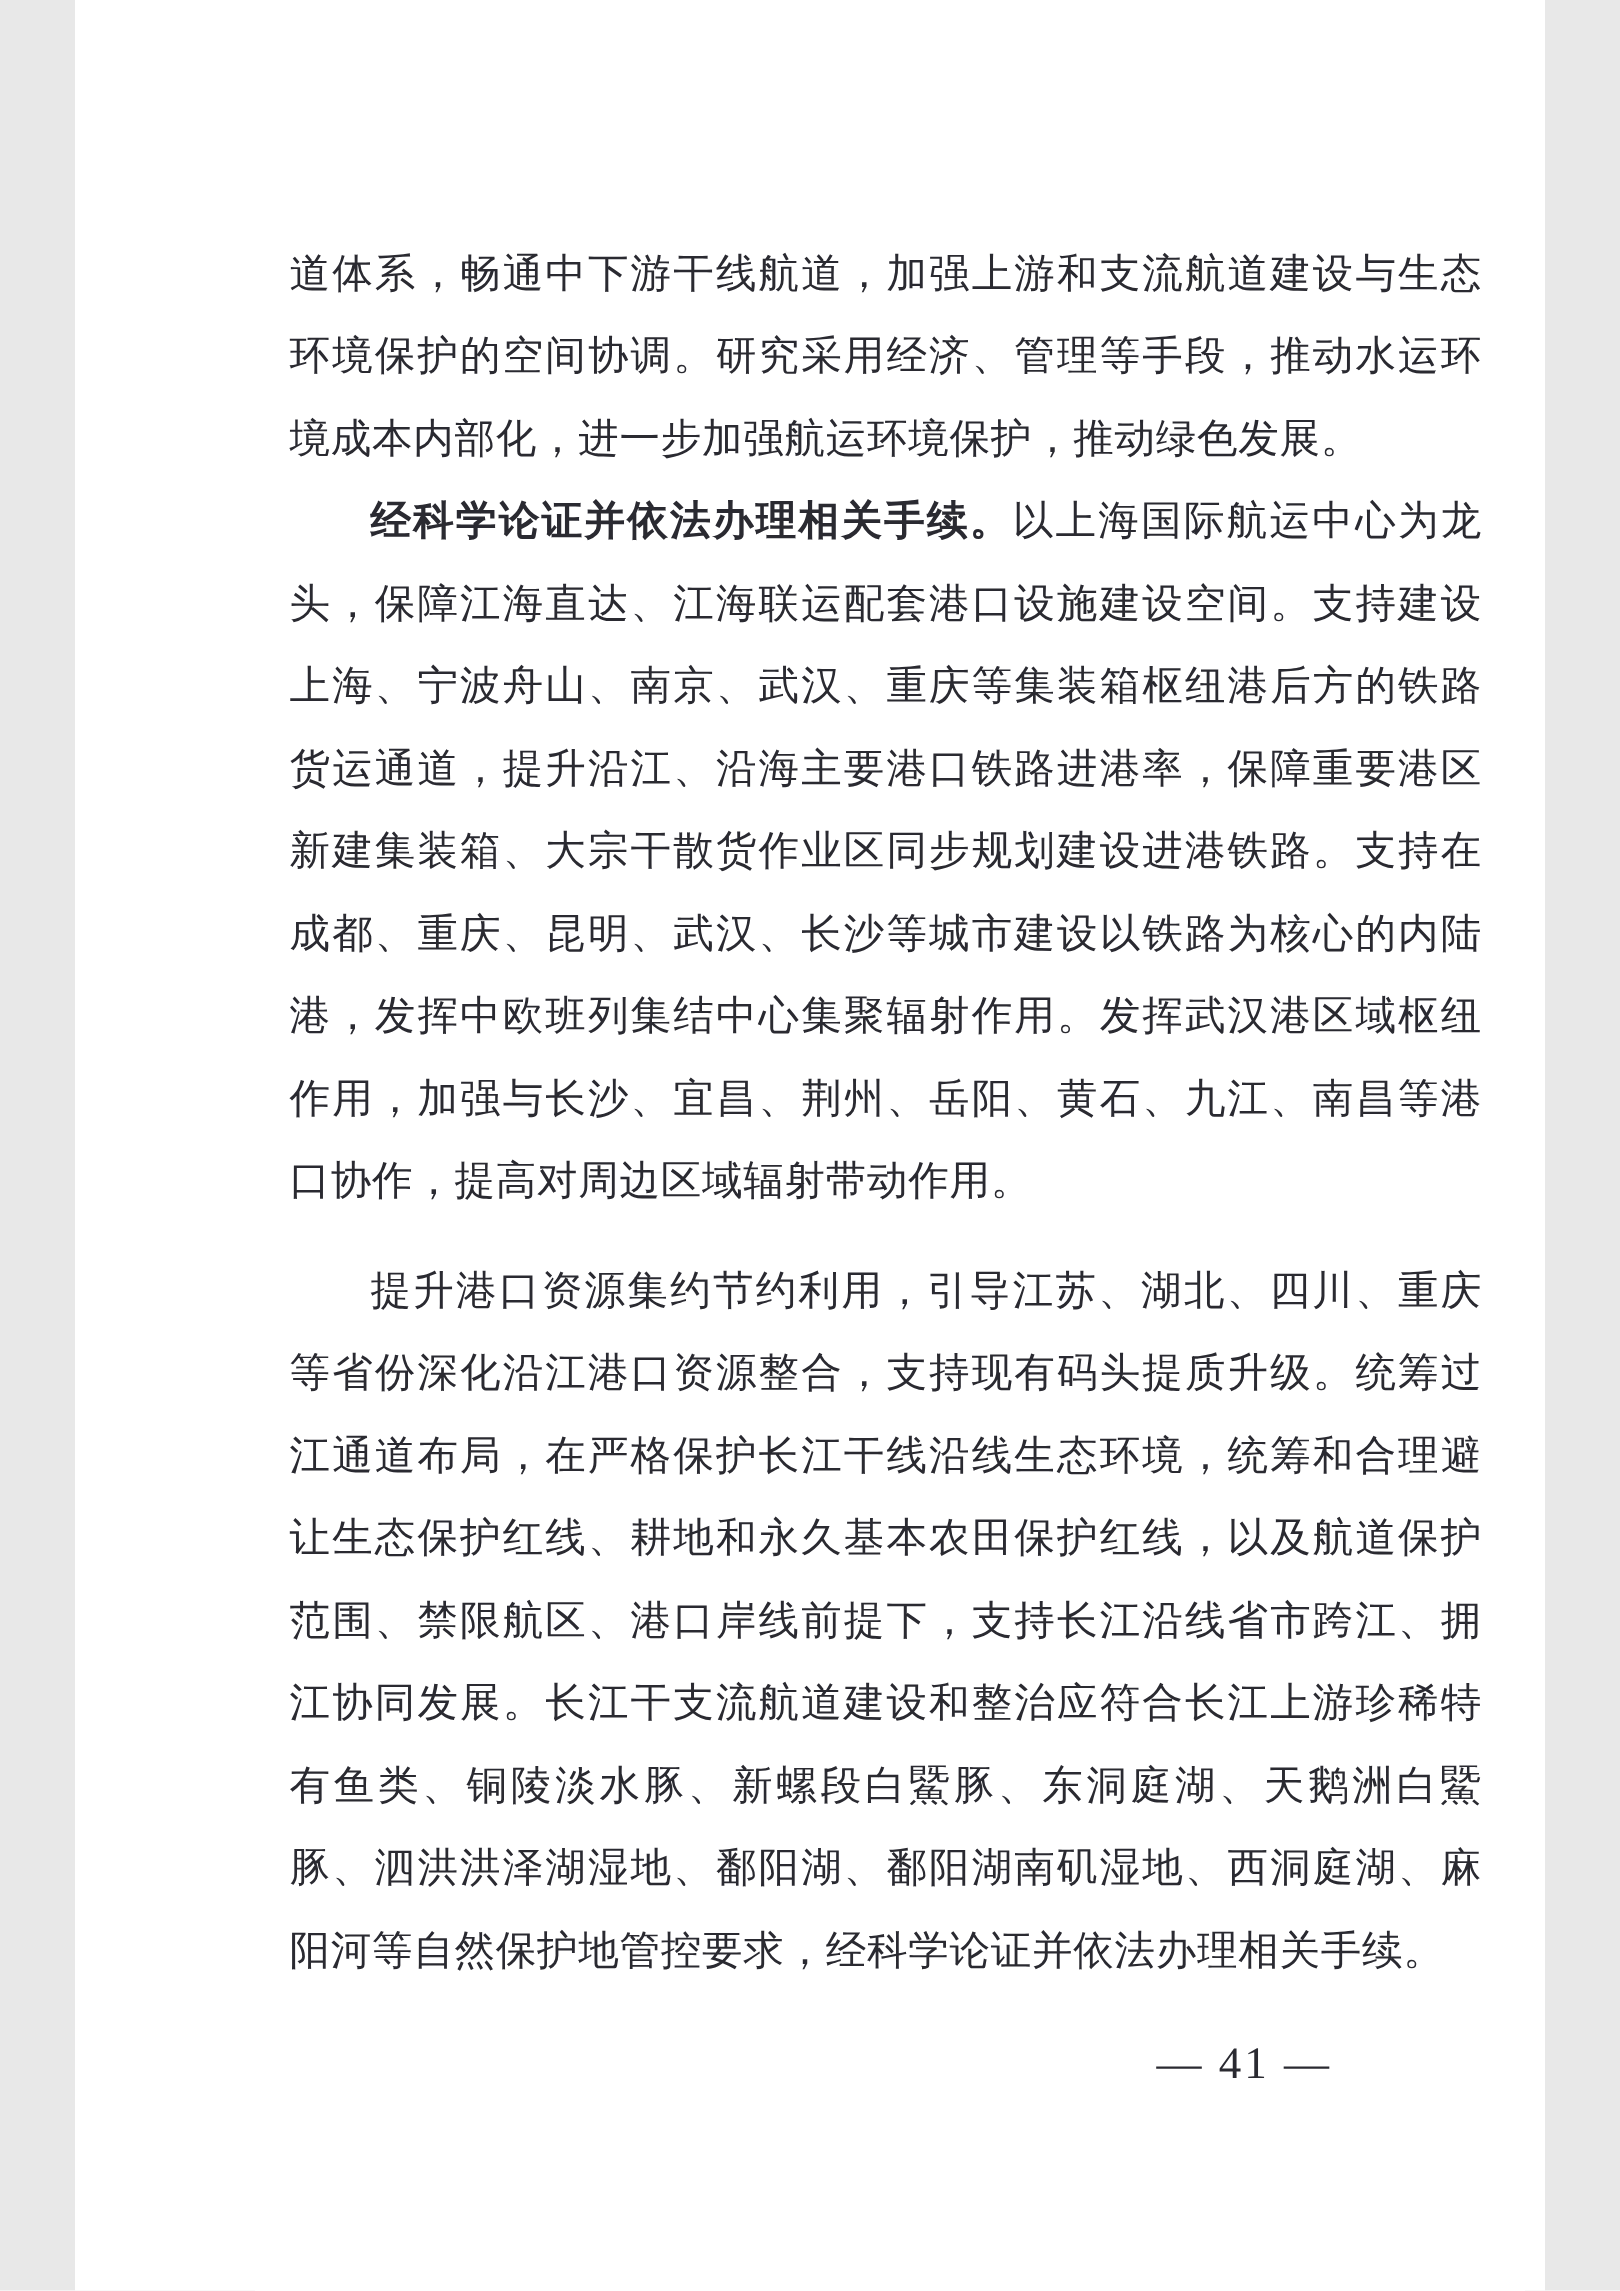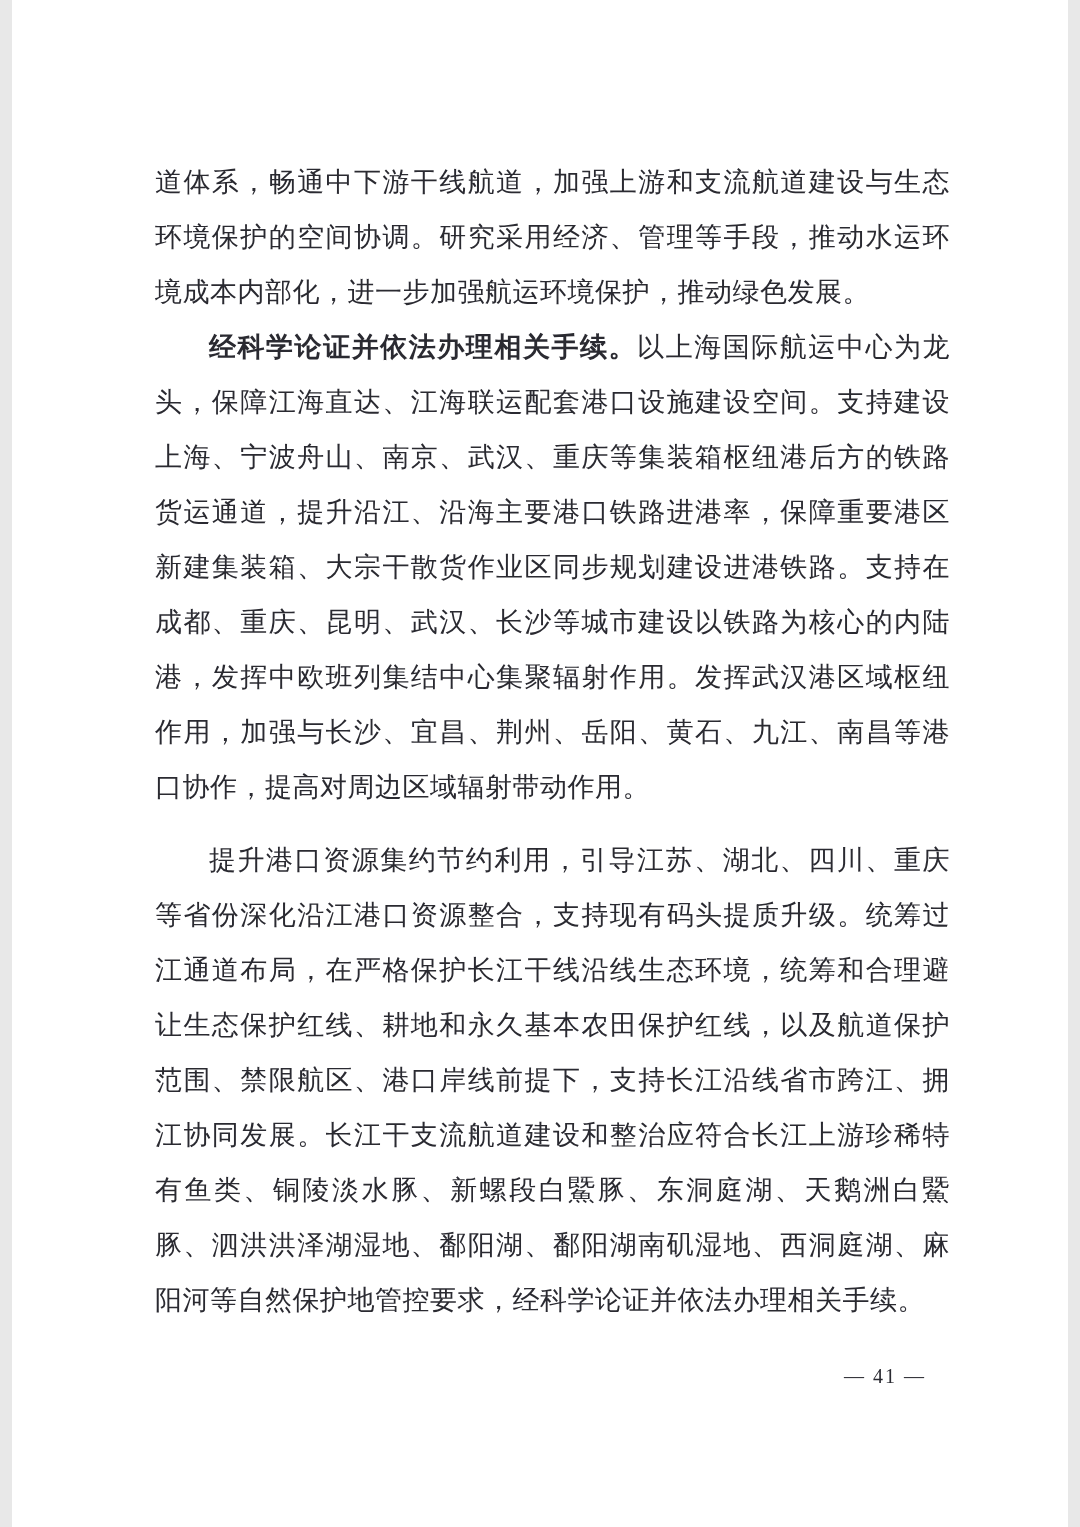--- a/index.html
+++ b/index.html
@@ -6,21 +6,21 @@
     --page-bg: #ffffff;
     --text-color: #2a2a31;
   }
   html,body{margin:0;padding:0;}
   body{
     background:#e8e8e8;
     font-family:"Liberation Serif","DejaVu Serif",serif;
   }
   .page{
     position:relative;
-    width:1056px;
+    width:980px;
     height:1527px;
     margin:0 auto;
     background:var(--page-bg);
     overflow:hidden;
   }
   .content{
     position:absolute;
     left:143px;
     top:155px;
     width:795px;
@@ -42,21 +42,21 @@
     margin-top:18px;
   }
   .lead{
     font-weight:700;
   }
   .page-number{
     position:absolute;
     top:1356px;
     right:142px;
     color:var(--text-color);
-    font-size:20px;
+    font-size:30px;
     line-height:40px;
     letter-spacing:2px;
     white-space:nowrap;
   }
 </style>
 </head>
 <body>
 
 <div class="page">
   <div class="content">

